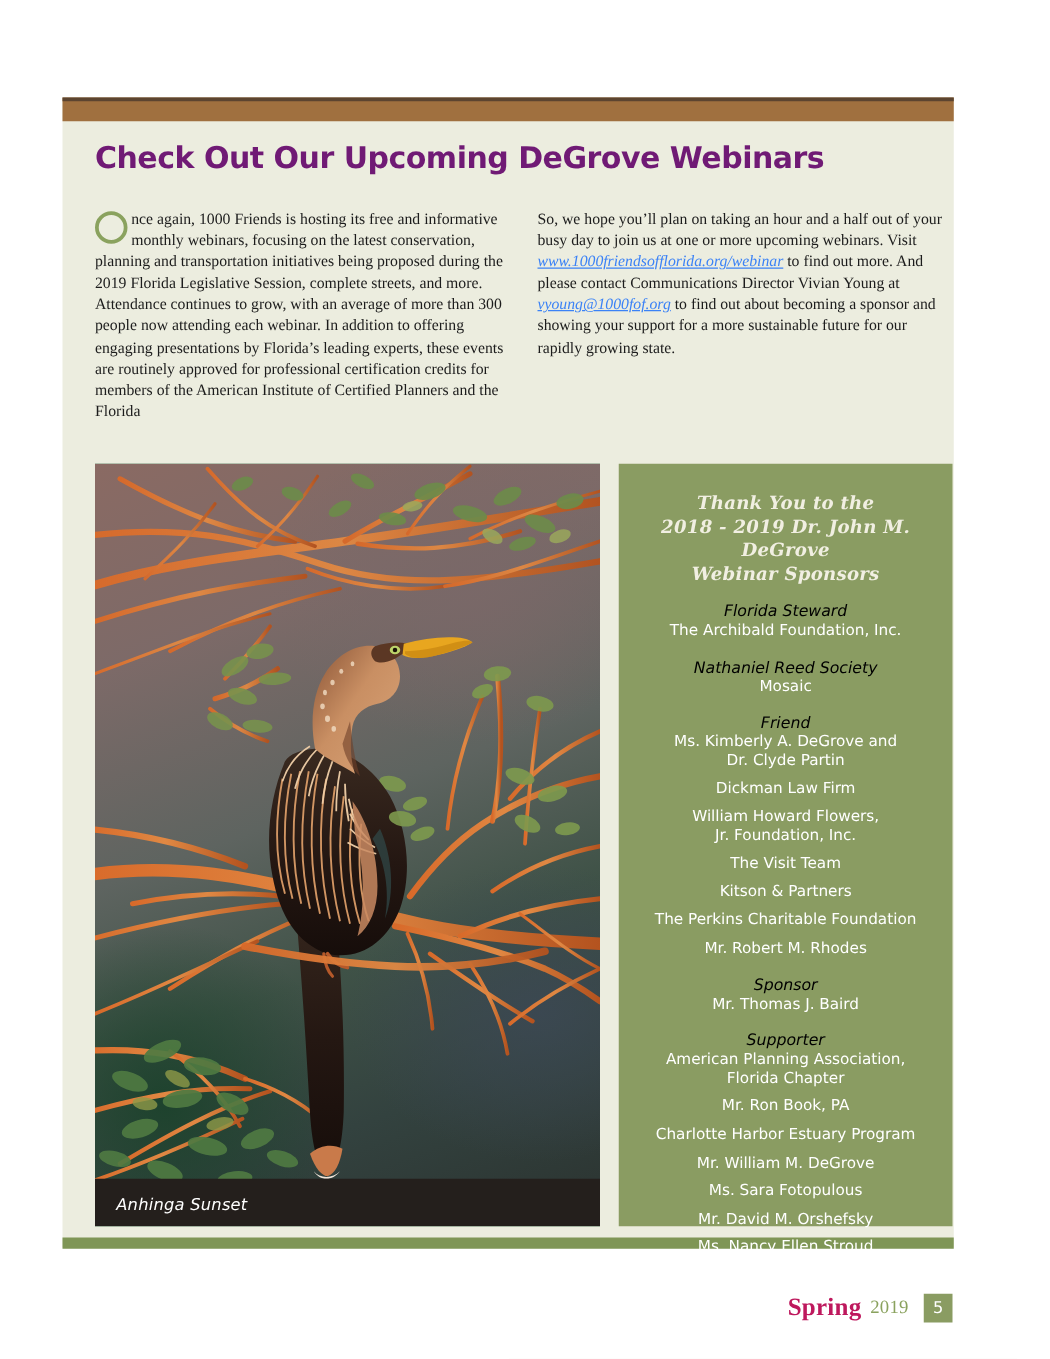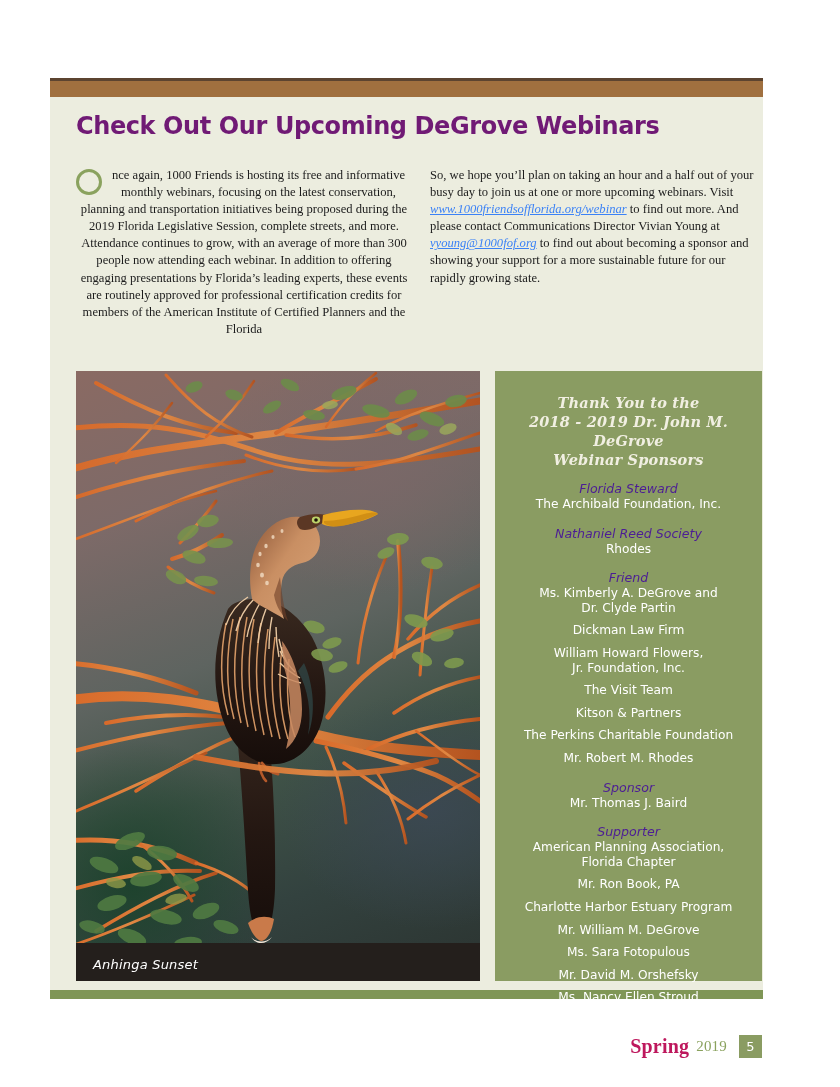--- a/index.html
+++ b/index.html
@@ -64,21 +64,21 @@
     color:#1c1c1c;
     text-align:left;
   }
   #col-left{left:76px;top:167px;width:336px;}
   #col-right{left:430px;top:167px;width:326px;}
 
   .para{margin:0 0 11px 0;}
   .para:last-child{margin-bottom:0;}
 
   
-  .dropcap-wrap{position:relative;text-align:center;}
+  .dropcap-wrap{position:relative;}
   .dropcap{
     float:left;
     width:26px;height:26px;
     margin:2px 3px 0 0;
     box-sizing:border-box;
     border:3.5px solid #8aa25e;
     border-radius:50%;
   }
 
   a.link, .link{
@@ -138,21 +138,21 @@
     font-size:14.5px;
     line-height:19px;
     color:#f1efe2;
     margin-bottom:12px;
     letter-spacing:.2px;
   }
   .tier{
     font-family:"DejaVu Sans", sans-serif;
     font-style:italic;
     font-size:12.6px;
-    color:#4c1d95;
+    color:#000000;
     margin-top:14px;
     margin-bottom:1px;
   }
   .tier.first{margin-top:0;}
   .sponsor-name{
     font-family:"DejaVu Sans", sans-serif;
     font-size:12.2px;
     line-height:14.6px;
     color:#ffffff;
     margin-bottom:8px;
@@ -412,21 +412,21 @@
   <div id="sponsor-panel">
     <div id="sponsor-title">
       <div>Thank You to the</div>
       <div>2018 - 2019 Dr. John M. DeGrove</div>
       <div>Webinar Sponsors</div>
     </div>
     <div id="sponsor-tiers">
         <div class="tier first">Florida Steward</div>
         <div class="sponsor-name">The Archibald Foundation, Inc.</div>
         <div class="tier">Nathaniel Reed Society</div>
-        <div class="sponsor-name">Rhodes</div>
+        <div class="sponsor-name">Mosaic</div>
         <div class="tier">Friend</div>
         <div class="sponsor-name">Ms. Kimberly A. DeGrove and<br>Dr. Clyde Partin</div>
         <div class="sponsor-name">Dickman Law Firm</div>
         <div class="sponsor-name">William Howard Flowers,<br>Jr. Foundation, Inc.</div>
         <div class="sponsor-name">The Visit Team</div>
         <div class="sponsor-name">Kitson &amp; Partners</div>
         <div class="sponsor-name">The Perkins Charitable Foundation</div>
         <div class="sponsor-name">Mr. Robert M. Rhodes</div>
         <div class="tier">Sponsor</div>
         <div class="sponsor-name">Mr. Thomas J. Baird</div>

